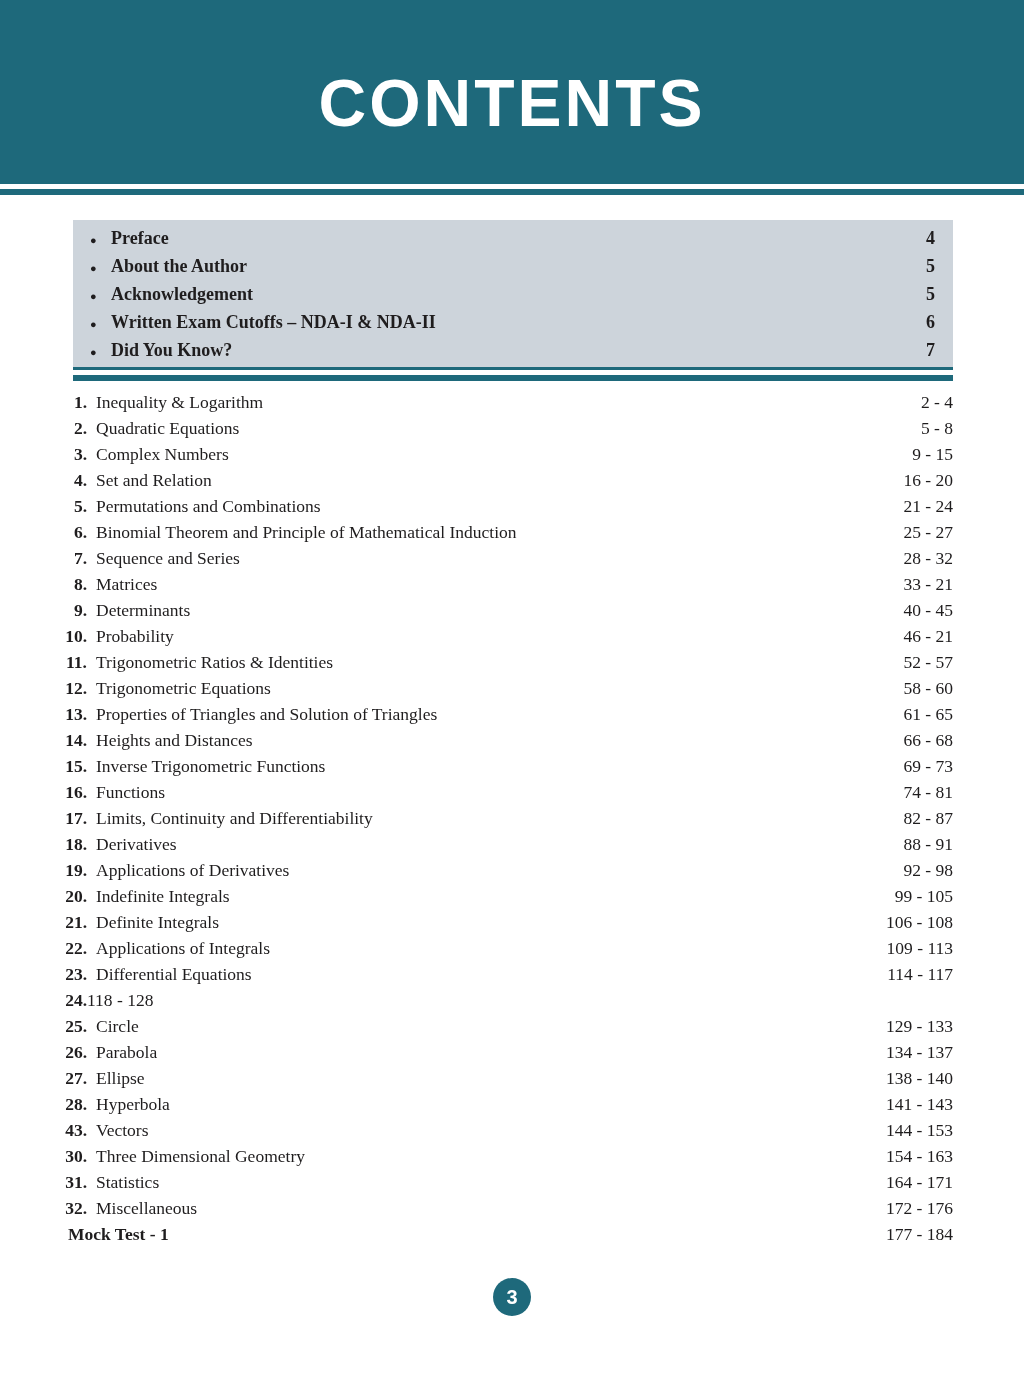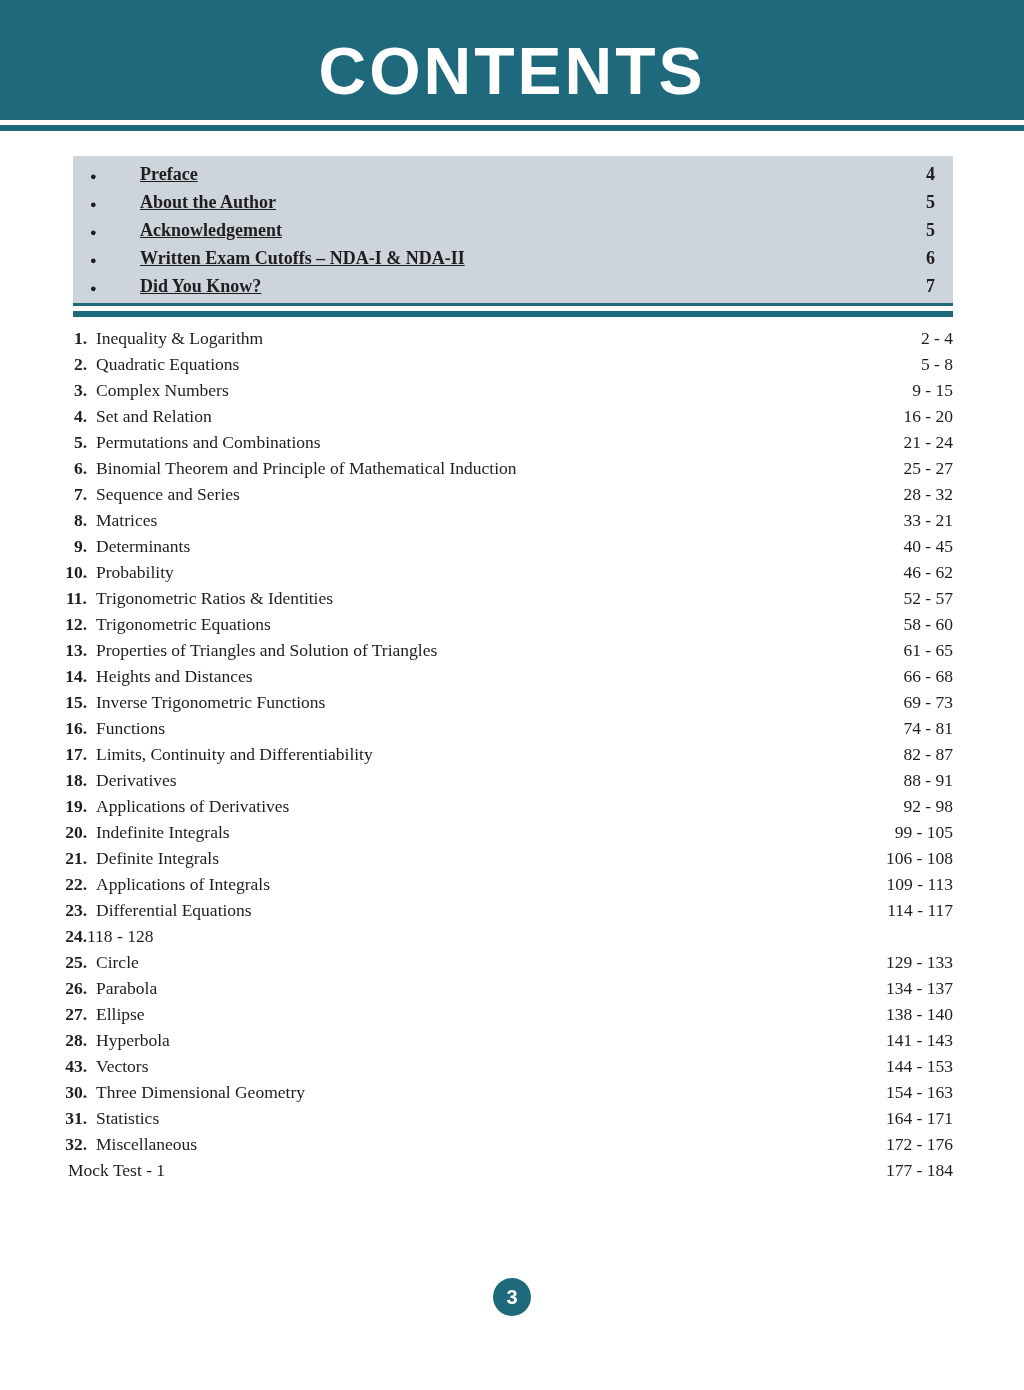--- a/index.html
+++ b/index.html
@@ -14,21 +14,21 @@
     height: 1390px;
     background: #ffffff;
     position: relative;
     overflow: hidden;
     font-family: "Liberation Serif", serif;
     color: var(--ink);
   }
 
   
   .banner {
-    height: 120px;
+    height: 184px;
     background: var(--teal);
     display: flex;
     align-items: center;
     justify-content: center;
   }
   .banner h1 {
     margin: 22px 0 0 0;
     font-family: "Liberation Sans", sans-serif;
     font-weight: bold;
     font-size: 66px;
@@ -54,21 +54,21 @@
     line-height: 26px;
     font-size: 18px;
     font-weight: bold;
   }
   .bullet {
     width: 14px;
     font-size: 11px;
     margin-left: 3px;
     flex: 0 0 auto;
   }
-  .fm-label { margin-left: 36px; flex: 1; text-decoration: underline; }
+  .fm-label { margin-left: 7px; flex: 1; }
   .fm-page  { text-align: right; }
 
   
   .double-rule {
     margin: 5px 71px 0 73px;
     height: 2px;
     border-top: 3px solid var(--teal);
     border-bottom: 3px solid var(--teal);
   }
 
@@ -82,21 +82,21 @@
     line-height: 26px;
     font-size: 17.5px;
   }
   .ch-num {
     flex: 0 0 24px;
     text-align: right;
     font-weight: bold;
   }
   .ch-title { margin-left: 9px; flex: 1; }
   .ch-pages { text-align: center; white-space: nowrap; }
-  .ch-row.mock .ch-title { margin-left: 5px; font-weight: normal; }
+  .ch-row.mock .ch-title { margin-left: 5px; font-weight: bold; }
 
   
   .page-badge {
     position: absolute;
     left: 493px;
     top: 1278px;
     width: 38px;
     height: 38px;
     border-radius: 50%;
     background: var(--teal);
@@ -201,21 +201,21 @@
 
   <div class="ch-row">
     <span class="ch-num">9.</span>
     <span class="ch-title">Determinants</span>
     <span class="ch-pages">40 - 45</span>
   </div>
 
   <div class="ch-row">
     <span class="ch-num">10.</span>
     <span class="ch-title">Probability</span>
-    <span class="ch-pages">46 - 62</span>
+    <span class="ch-pages">46 - 21</span>
   </div>
 
   <div class="ch-row">
     <span class="ch-num">11.</span>
     <span class="ch-title">Trigonometric Ratios &amp; Identities</span>
     <span class="ch-pages">52 - 57</span>
   </div>
 
   <div class="ch-row">
     <span class="ch-num">12.</span>

